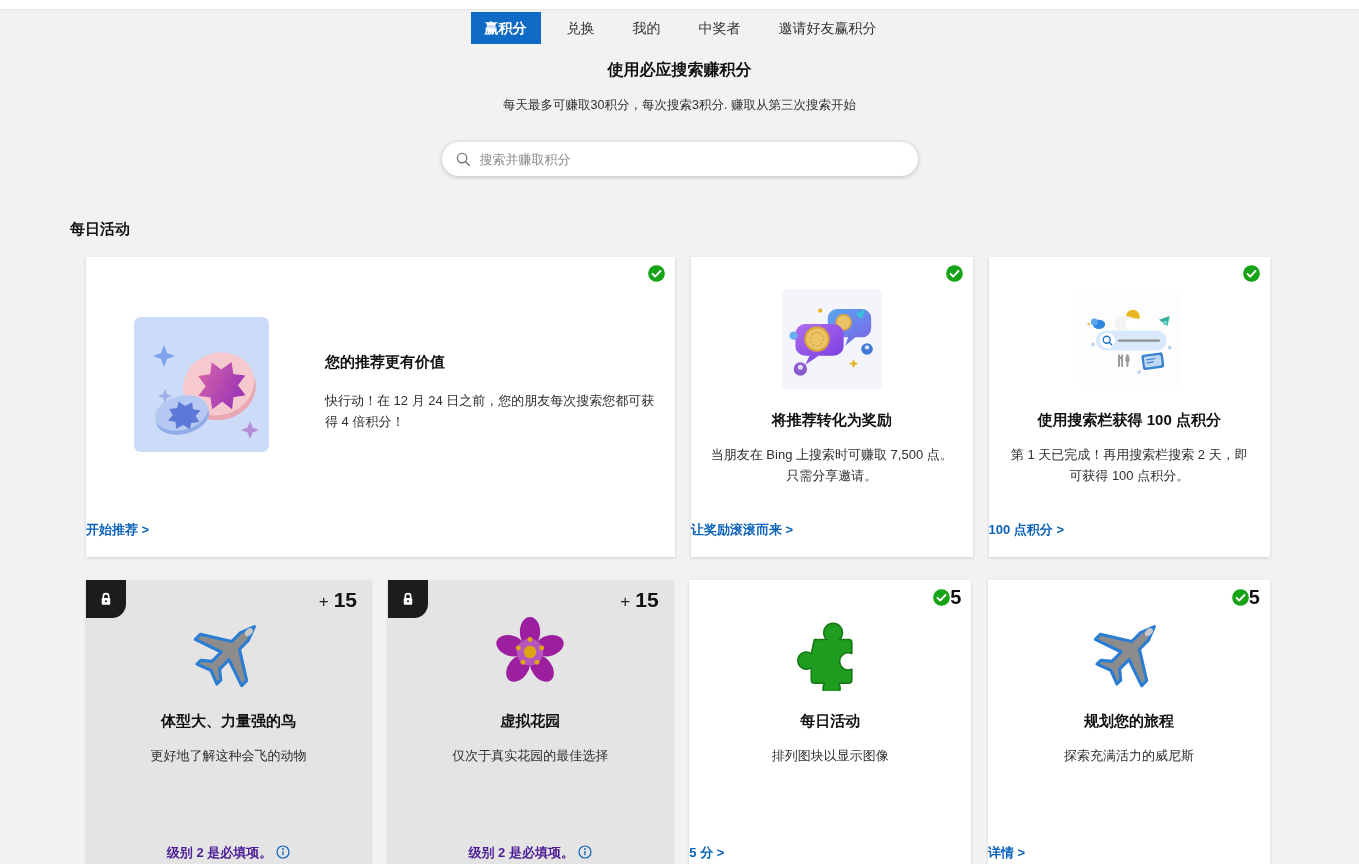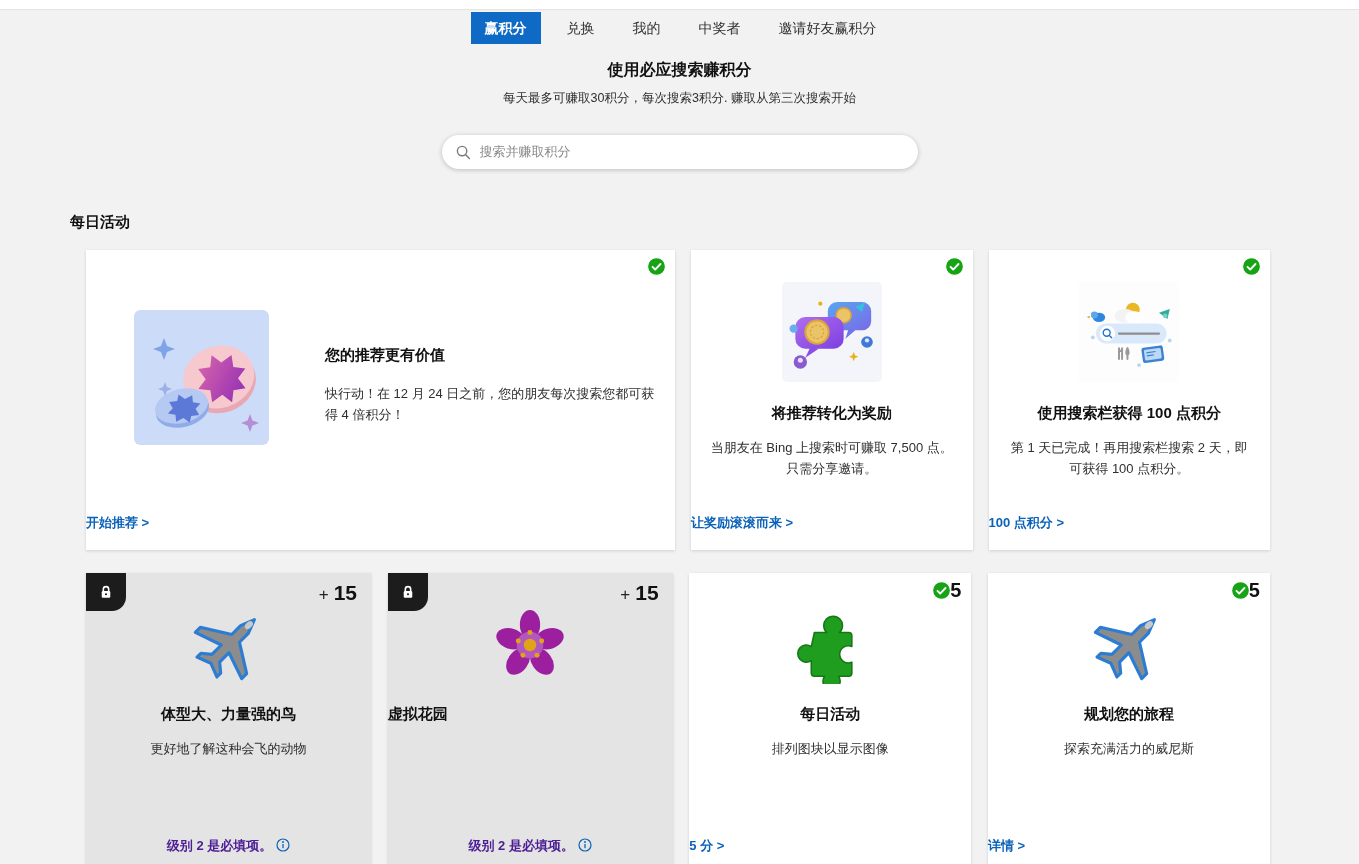--- a/index.html
+++ b/index.html
@@ -14,27 +14,27 @@
   .nav { display:flex; justify-content:center; align-items:center; gap:14px; margin-top:2px; }
   .nav-tab {
     font-size:14px; color:#333; padding:8px 12px; cursor:pointer;
     background:transparent; border:none; line-height:16px;
   }
   .nav-tab.active { background:#0e6ac4; color:#fff; font-weight:bold; padding:8px 14px; }
 
   
   .hero { text-align:center; margin-top:16px; }
   .hero-title { font-size:16px; font-weight:bold; color:#111; }
-  .hero-sub { font-size:12.5px; color:#2f2f2f; margin-top:9px; }
+  .hero-sub { font-size:12.5px; color:#2f2f2f; margin-top:16px; }
 
   
   .search-wrap { display:flex; justify-content:center; margin-top:28px; }
   .search-pill {
     width:476px; height:34px; background:#fff; border-radius:17px;
-    box-shadow:0 1px 5px rgba(0,0,0,.22); display:flex; align-items:center; padding:0 14px;font-family:Liberation Mono, monospace;
+    box-shadow:0 1px 5px rgba(0,0,0,.22); display:flex; align-items:center; padding:0 14px;
   }
   .search-pill svg { flex:0 0 auto; }
   .search-input {
     border:none; outline:none; background:transparent; font-size:13px; color:#444;
     margin-left:9px; width:100%; font-family:inherit;
   }
   .search-input::placeholder { color:#8a8a8a; }
 
   
   .section-title { margin:44px 0 18px 70px; font-size:15px; font-weight:bold; color:#111; }
@@ -307,21 +307,22 @@
           <circle cx="50" cy="50" r="8" fill="#e0a516"></circle>
           <g fill="#e0a516">
             <circle cx="50" cy="34" r="3.2"></circle>
             <circle cx="65" cy="45" r="3.2"></circle>
             <circle cx="59" cy="63" r="3.2"></circle>
             <circle cx="41" cy="63" r="3.2"></circle>
             <circle cx="35" cy="45" r="3.2"></circle>
           </g>
         </svg>
       </div>
-      <div class="card-title" style="text-align:left; margin-top:14px;font-family:Liberation Mono, monospace;">虚拟花园</div>
+      <div class="card-title" style="text-align:center; margin-top:14px;font-family:Liberation Mono, monospace;">虚拟花园</div>
+      <div class="card-body" style="text-align:center; margin-top:14px;">仅次于真实花园的最佳选择</div>
       <div class="card-footer">
         <span>级别 2 是必填项。</span><svg class="info-ic" width="14" height="14" viewBox="0 0 14 14">
             <circle cx="7" cy="7" r="6" fill="none" stroke="#0b62b9" stroke-width="1.2"></circle>
             <rect x="6.35" y="6" width="1.3" height="4.2" fill="#0b62b9"></rect>
             <circle cx="7" cy="4" r="0.95" fill="#0b62b9"></circle>
           </svg>
       </div>
     </div>
 
     <div class="card w-282">

